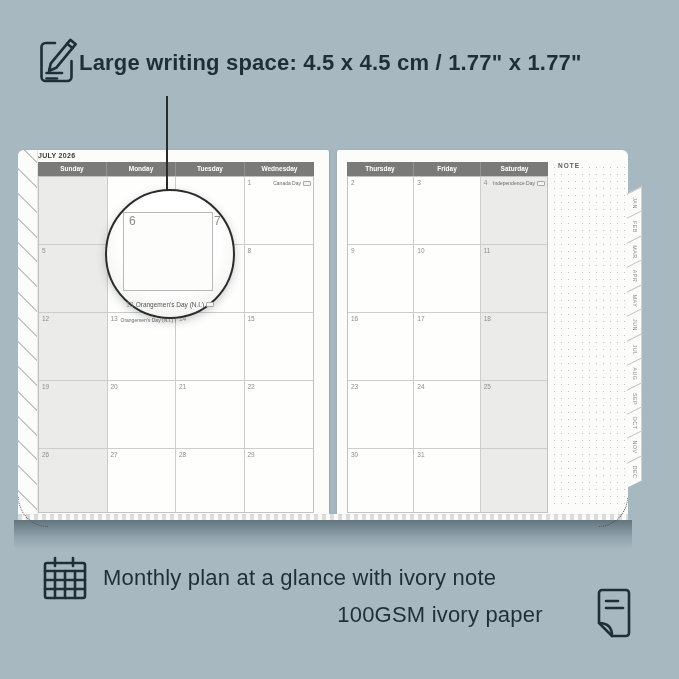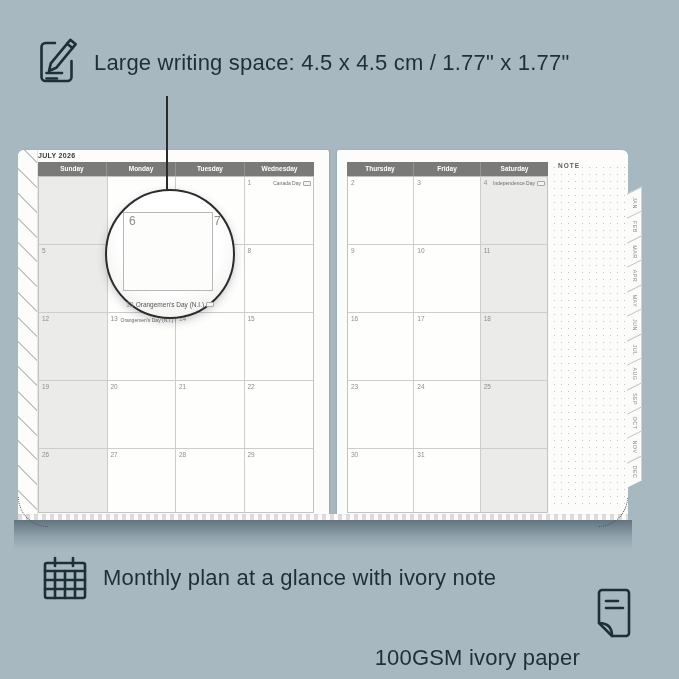--- a/index.html
+++ b/index.html
@@ -1,23 +1,23 @@
 <!DOCTYPE html>
 <html><head>
 <meta charset="utf-8">
 <style>
   html,body{margin:0;padding:0;}
   #canvas{position:relative;width:679px;height:679px;background:#a7b8c1;overflow:hidden;
           font-family:"Liberation Sans",sans-serif;color:#1d2f37;}
 
   
   .anno-text{position:absolute;font-size:22px;font-weight:500;letter-spacing:.2px;color:#1d2f37;white-space:nowrap;}
-  #top-text{left:94px;top:50px;}
+  #top-text{left:79px;top:50px;font-weight:bold;}
   #bottom-text-1{left:103px;top:565px;}
-  #bottom-text-2{left:300px;top:602px;width:280px;text-align:right;white-space:nowrap;margin-top:43px;}
+  #bottom-text-2{left:300px;top:602px;width:280px;text-align:center;white-space:nowrap;}
   .anno-icon{position:absolute;}
   #icon-pencil-note{left:36px;top:33px;}
   #icon-calendar{left:42px;top:556px;}
   #icon-paper{left:593px;top:586px;}
   .anno-icon svg{stroke:#1d2f37;fill:none;stroke-width:2.6;stroke-linecap:round;stroke-linejoin:round;}
 
   
   #pointer-line{position:absolute;left:166px;top:96px;width:2px;height:95px;background:#2b2b2b;z-index:7;}
 
   

